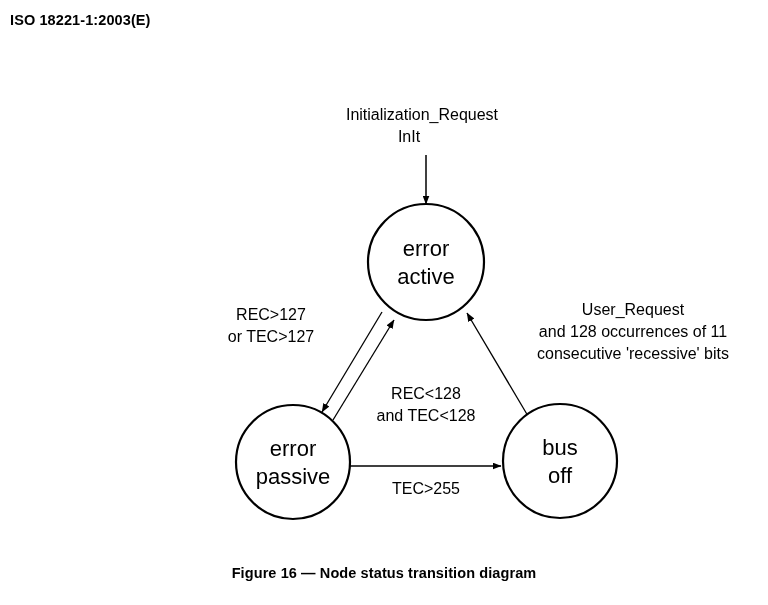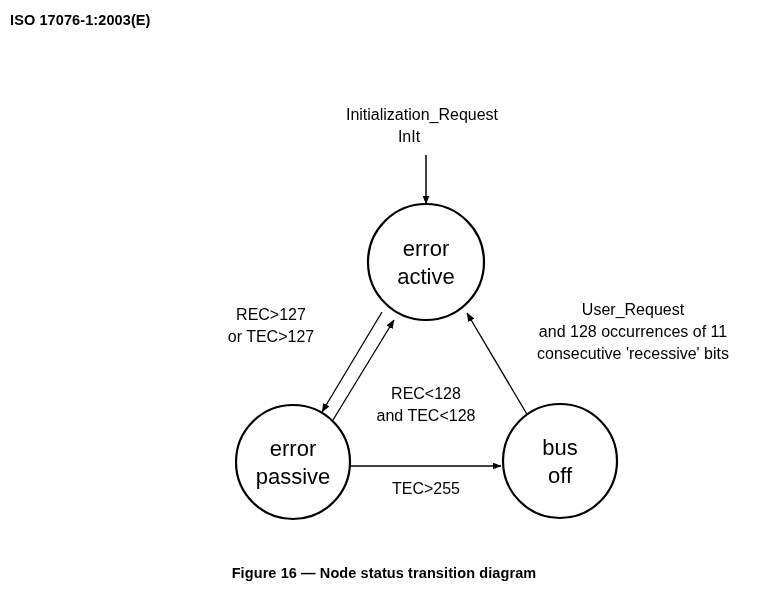--- a/index.html
+++ b/index.html
@@ -70,21 +70,21 @@
     width: 768px;
     text-align: center;
     font-size: 14.5px;
     font-weight: bold;
     letter-spacing: 0.1px;
   }
 </style>
 </head>
 <body>
 
-<div id="doc-header">ISO 17076-1:2003(E)</div>
+<div id="doc-header">ISO 18221-1:2003(E)</div>
 
 <div id="figure-area">
 
   <svg id="figure-svg" width="768" height="605" viewBox="0 0 768 605">
 
     <defs>
       <marker id="arrowhead" markerWidth="9" markerHeight="7" refX="8.5" refY="3.5" orient="auto" markerUnits="userSpaceOnUse">
         <polygon points="0 0, 9 3.5, 0 7" fill="#000000"></polygon>
       </marker>
     </defs>

